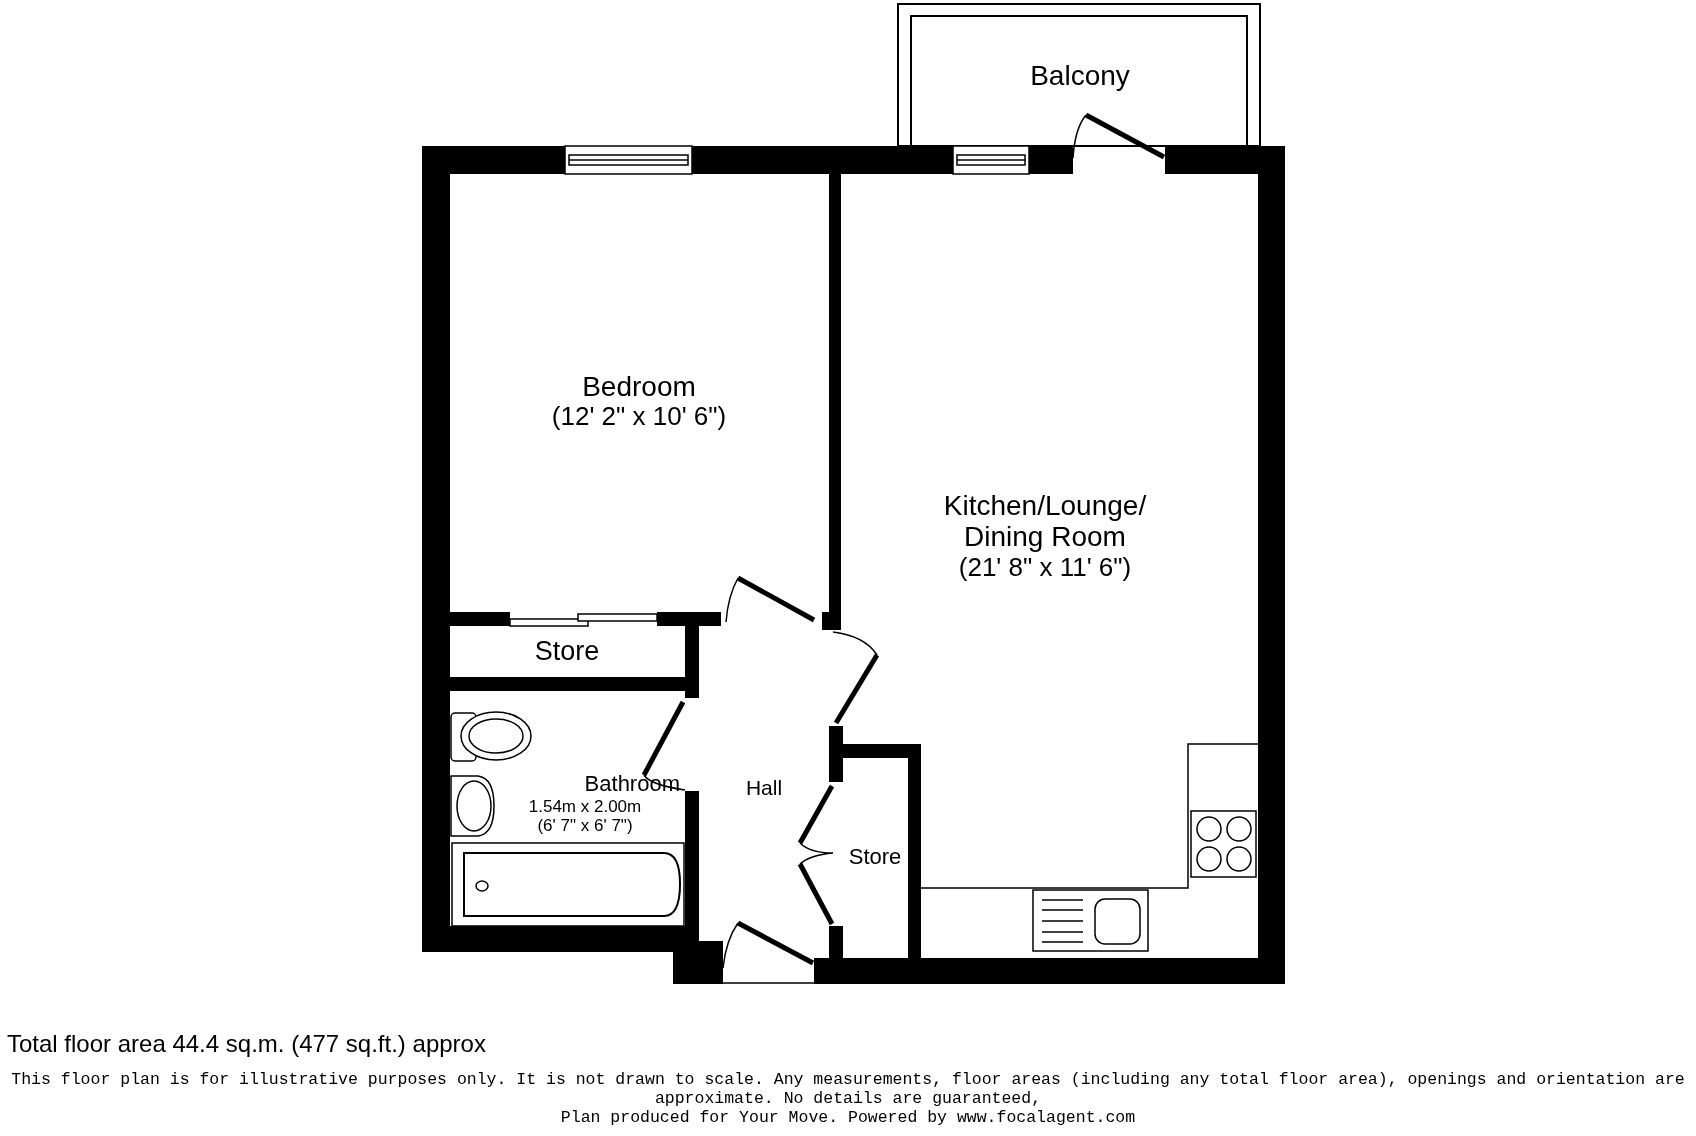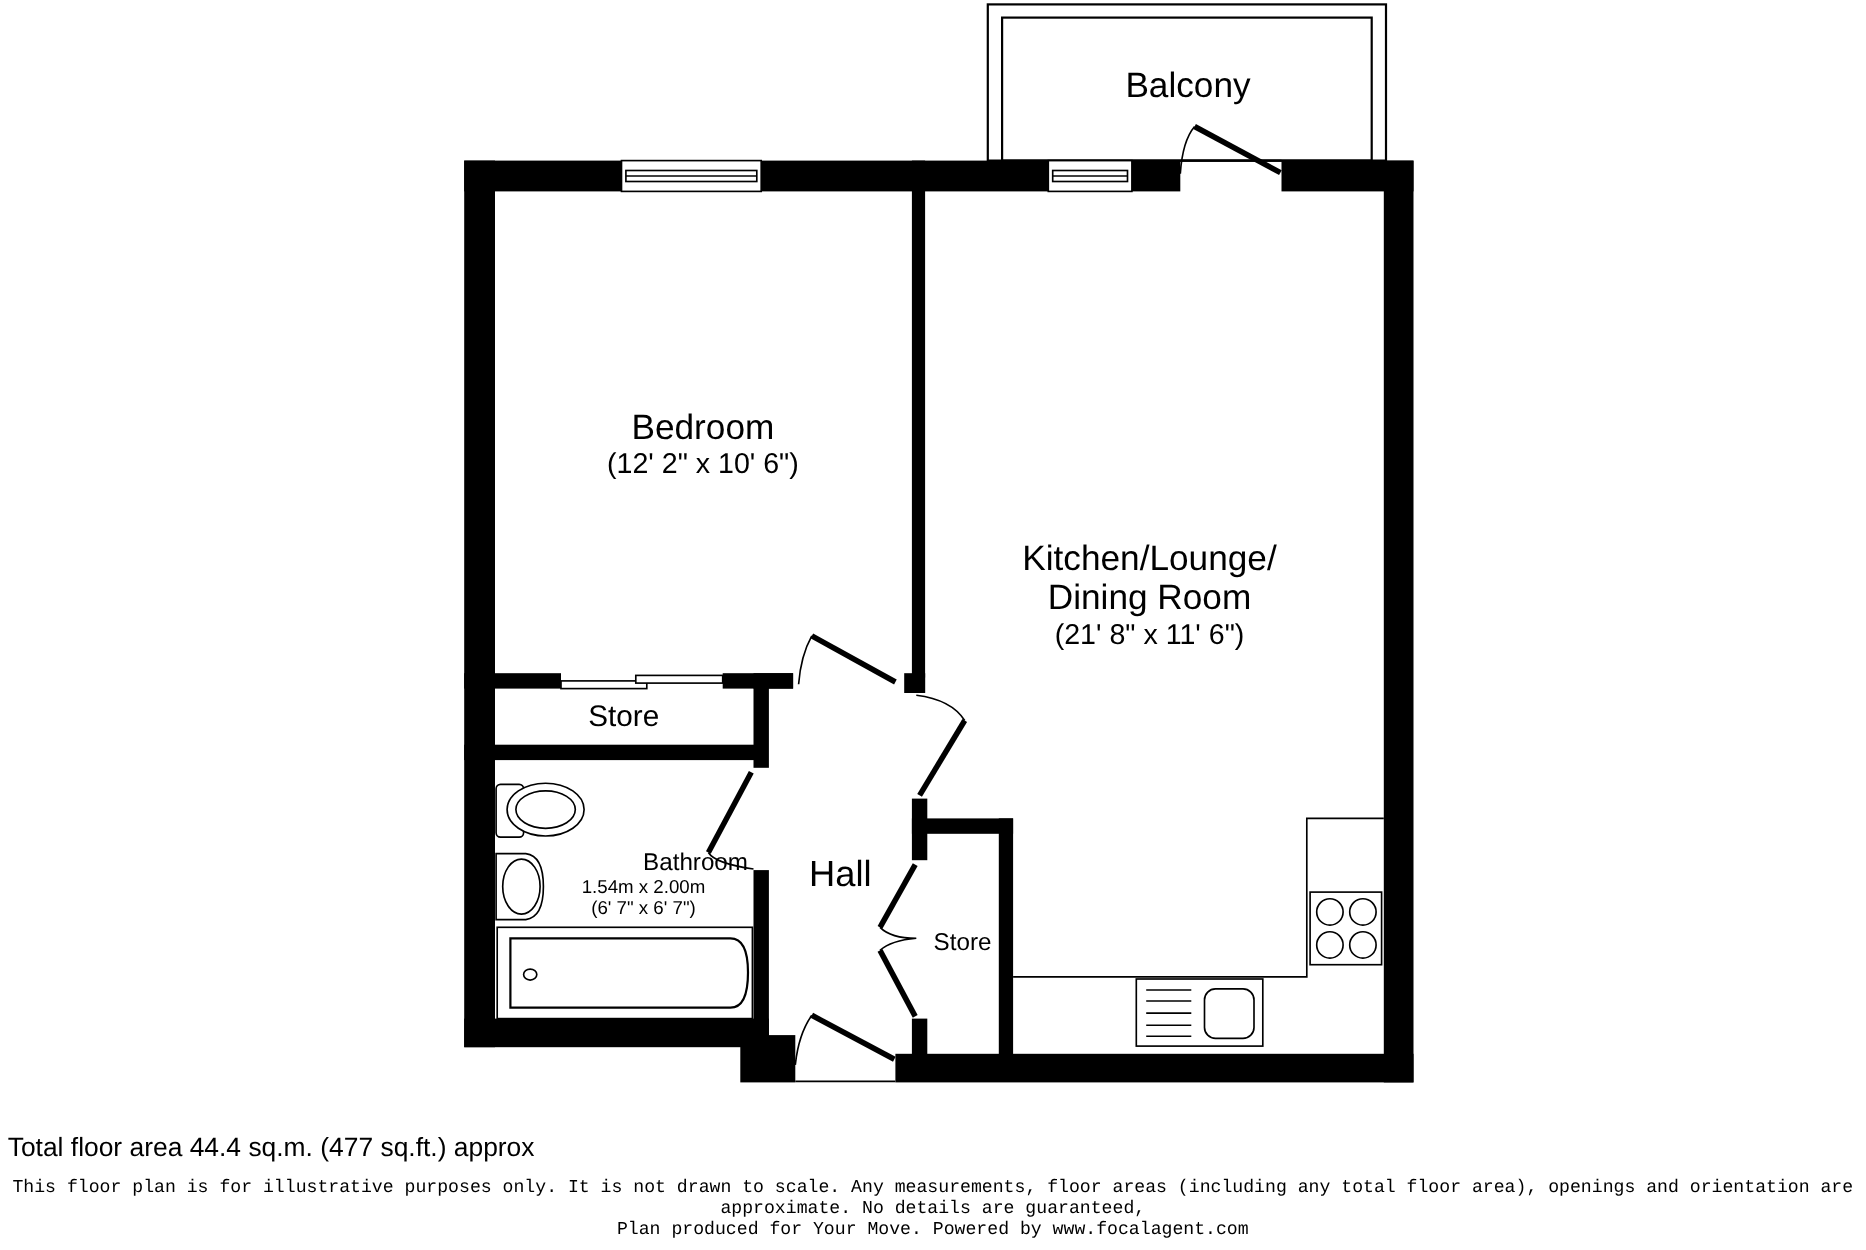--- a/index.html
+++ b/index.html
@@ -1,19 +1,19 @@
 <!DOCTYPE html>
 <html><head>
 <meta charset="utf-8">
 <style>
   html,body{margin:0;padding:0;background:#fff;}
   body{width:1696px;height:1136px;position:relative;overflow:hidden;font-family:"Liberation Sans","DejaVu Sans",sans-serif;color:#000;}
   #plan{position:absolute;left:0;top:0;}
   .lbl{position:absolute;text-align:center;white-space:nowrap;line-height:1.12;}
-  .title{font-size:32px;}
+  .title{font-size:28px;}
   .dim{font-size:26px;}
   .small-title{font-size:22px;text-align:right;}
   .small-dim{font-size:17px;}
   #total{position:absolute;left:7px;top:1030px;font-size:24px;white-space:nowrap;}
   #disclaimer{position:absolute;left:0;top:1070px;width:1696px;text-align:center;font-size:16.5px;line-height:19px;font-family:Liberation Mono, monospace;}
 </style>
 </head>
 <body>
 
 <svg id="plan" width="1696" height="1136" viewBox="0 0 1696 1136" xmlns="http://www.w3.org/2000/svg">
@@ -160,21 +160,21 @@
 </div>
 
 <div class="lbl" style="left:502px;top:636px;width:130px;font-size:27px;">Store</div>
 
 <div class="lbl" style="left:490px;top:772px;width:190px;">
   <div class="small-title">Bathroom</div>
   <div class="small-dim">1.54m x 2.00m</div>
   <div class="small-dim">(6' 7" x 6' 7")</div>
 </div>
 
-<div class="lbl" style="left:724px;top:776px;width:80px;font-size:33px;">Hall</div>
+<div class="lbl" style="left:724px;top:776px;width:80px;font-size:21px;">Hall</div>
 
 <div class="lbl" style="left:842px;top:845px;width:66px;font-size:22px;">Store</div>
 
 <div id="total">Total floor area 44.4 sq.m. (477 sq.ft.) approx</div>
 <div id="disclaimer">
   <div>This floor plan is for illustrative purposes only. It is not drawn to scale. Any measurements, floor areas (including any total floor area), openings and orientation are approximate. No details are guaranteed,</div>
   <div>Plan produced for Your Move. Powered by www.focalagent.com</div>
 </div>
 
 </body></html>

